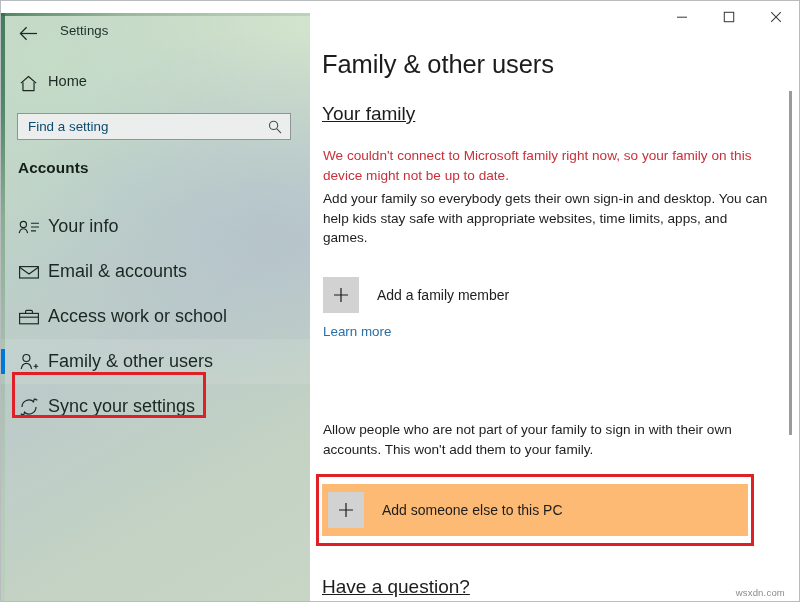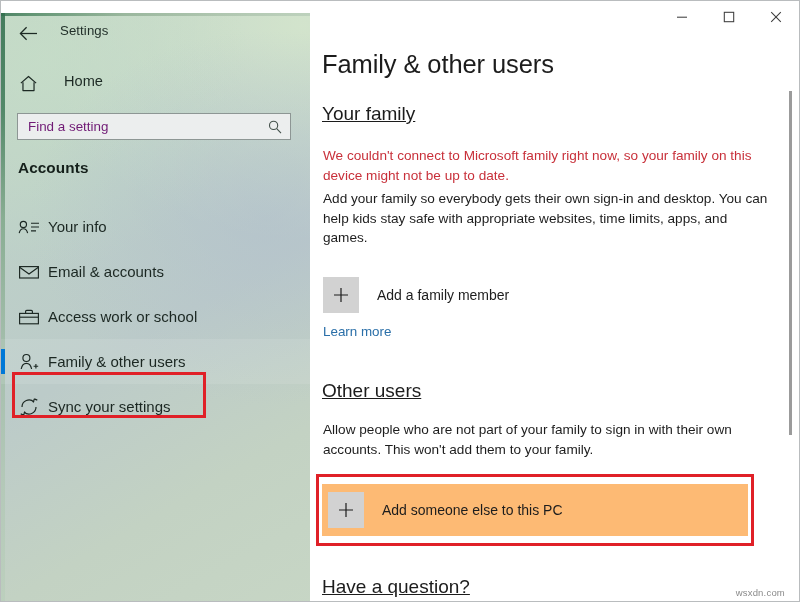--- a/index.html
+++ b/index.html
@@ -80,38 +80,38 @@
     left: 0; top: 57px;
     width: 309px; height: 27px;
     display: flex; align-items: center;
   }
   .home-icon {
     position: absolute; left: 17px; top: 3px;
     width: 21px; height: 21px;
   }
   .home-label {
     position: absolute; left: 47px; top: 3px;
-    font-size: 14.6px; color: #1d2a24; margin-left: 16px;
+    font-size: 14.6px; color: #1d2a24;
   }
 
   .search-box {
     position: absolute;
     left: 16px; top: 100px;
     width: 274px; height: 27px;
     box-sizing: border-box;
     background: #eceeee;
     border: 1px solid #8d9694;
     display: flex;
     align-items: center;
   }
   .search-placeholder {
     position: absolute;
     left: 10px; top: 5px;
     font-size: 13.4px;
-    color: #701a75;
+    color: #0c4a6e;
   }
   .search-icon {
     position: absolute;
     right: 7px; top: 5px;
     width: 16px; height: 16px;
   }
 
   .section-title {
     position: absolute;
     left: 17px; top: 146px;
@@ -136,21 +136,21 @@
   }
   .nav-icon {
     position: absolute;
     left: 17px;
     width: 22px; height: 22px;
     display: flex; align-items: center; justify-content: center;
   }
   .nav-label {
     position: absolute;
     left: 47px;
-    font-size: 15px;
+    font-size: 18px;
     color: #1b2722;
     white-space: nowrap;
   }
   .nav-item.selected .sel-bar {
     position: absolute;
     left: 0; top: 10px;
     width: 4px; height: 25px;
     background: #0078d7;
   }
   .nav-item.selected {
@@ -423,21 +423,20 @@
       <span class="plus-tile">
         <svg width="18" height="18" viewBox="0 0 18 18">
           <path d="M9 2 V16 M2 9 H16" stroke="#1d1d1d" stroke-width="1.2" fill="none"></path>
         </svg>
       </span>
       <span class="add-label">Add a family member</span>
     </div>
 
     <div class="link">Learn more</div>
 
-    <div class="h2" id="other-users-heading">Other users</div>
 
     <div class="body-text" id="other-desc">Allow people who are not part of your family to sign in with their own accounts. This won't add them to your family.</div>
 
     <div class="scrollbar-track">
       <div class="scrollbar-thumb"></div>
     </div>
 
     <div class="watermark">wsxdn.com</div>
 
     <div class="h2" id="question-heading">Have a question?</div>

